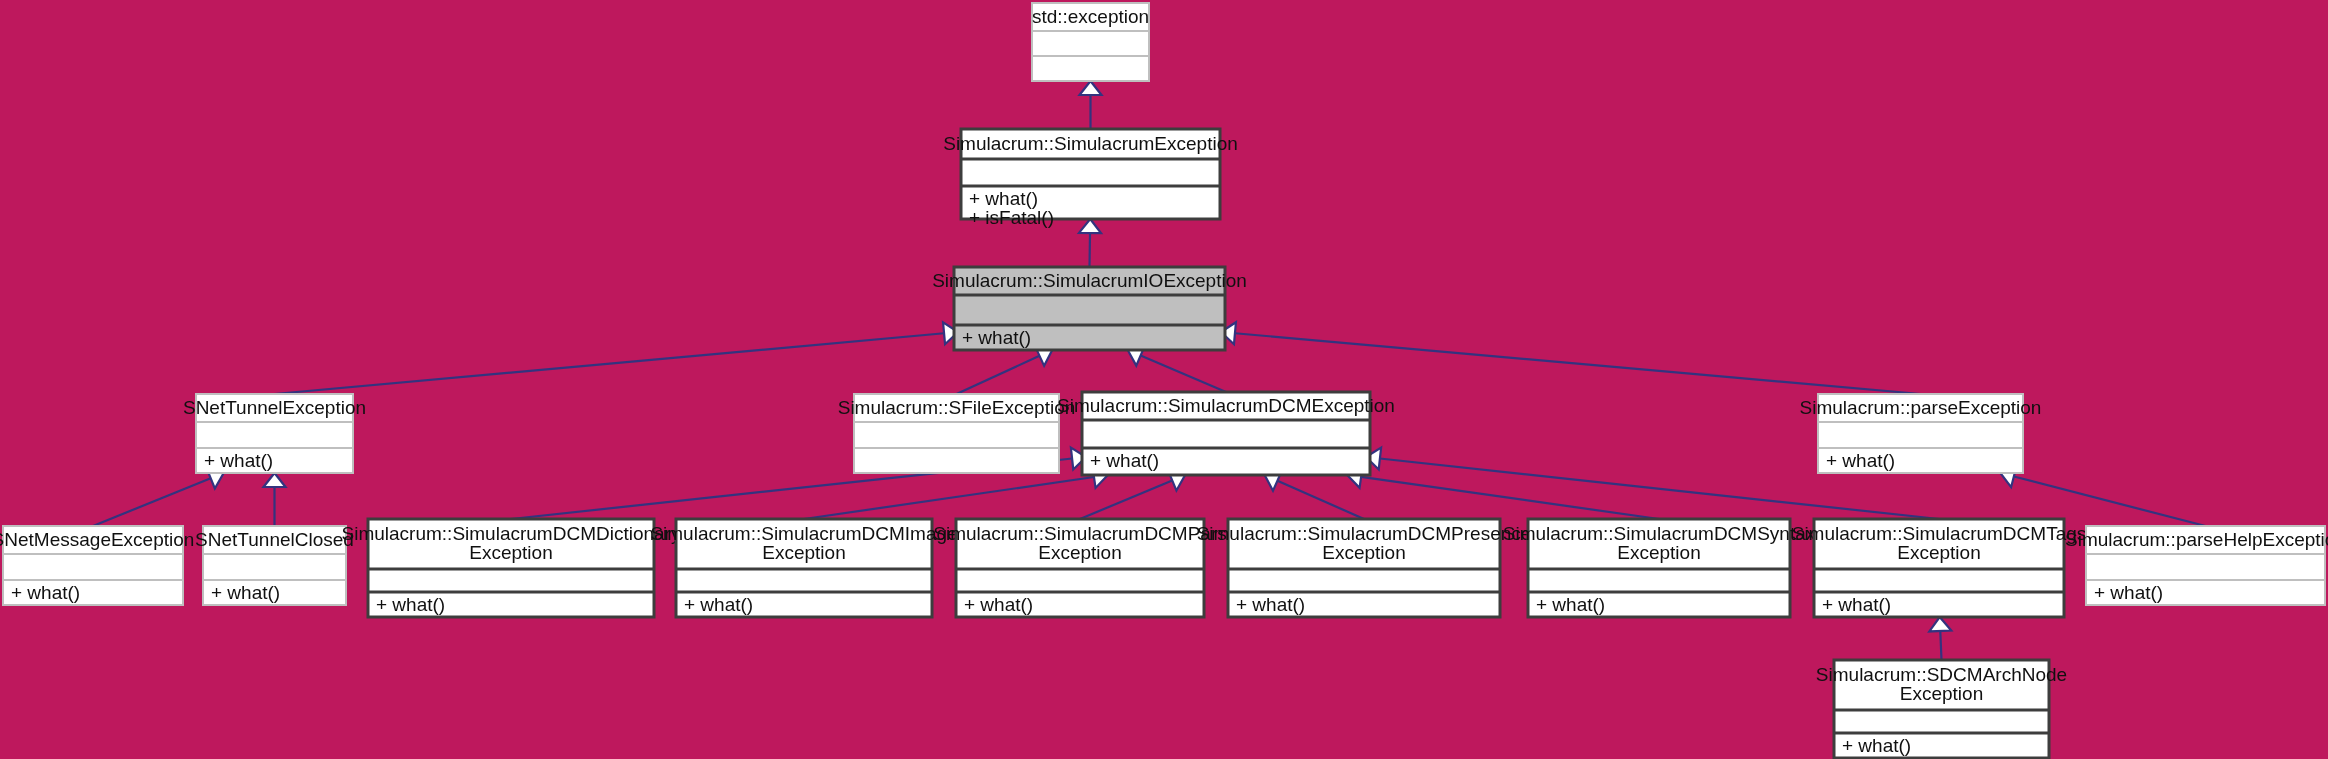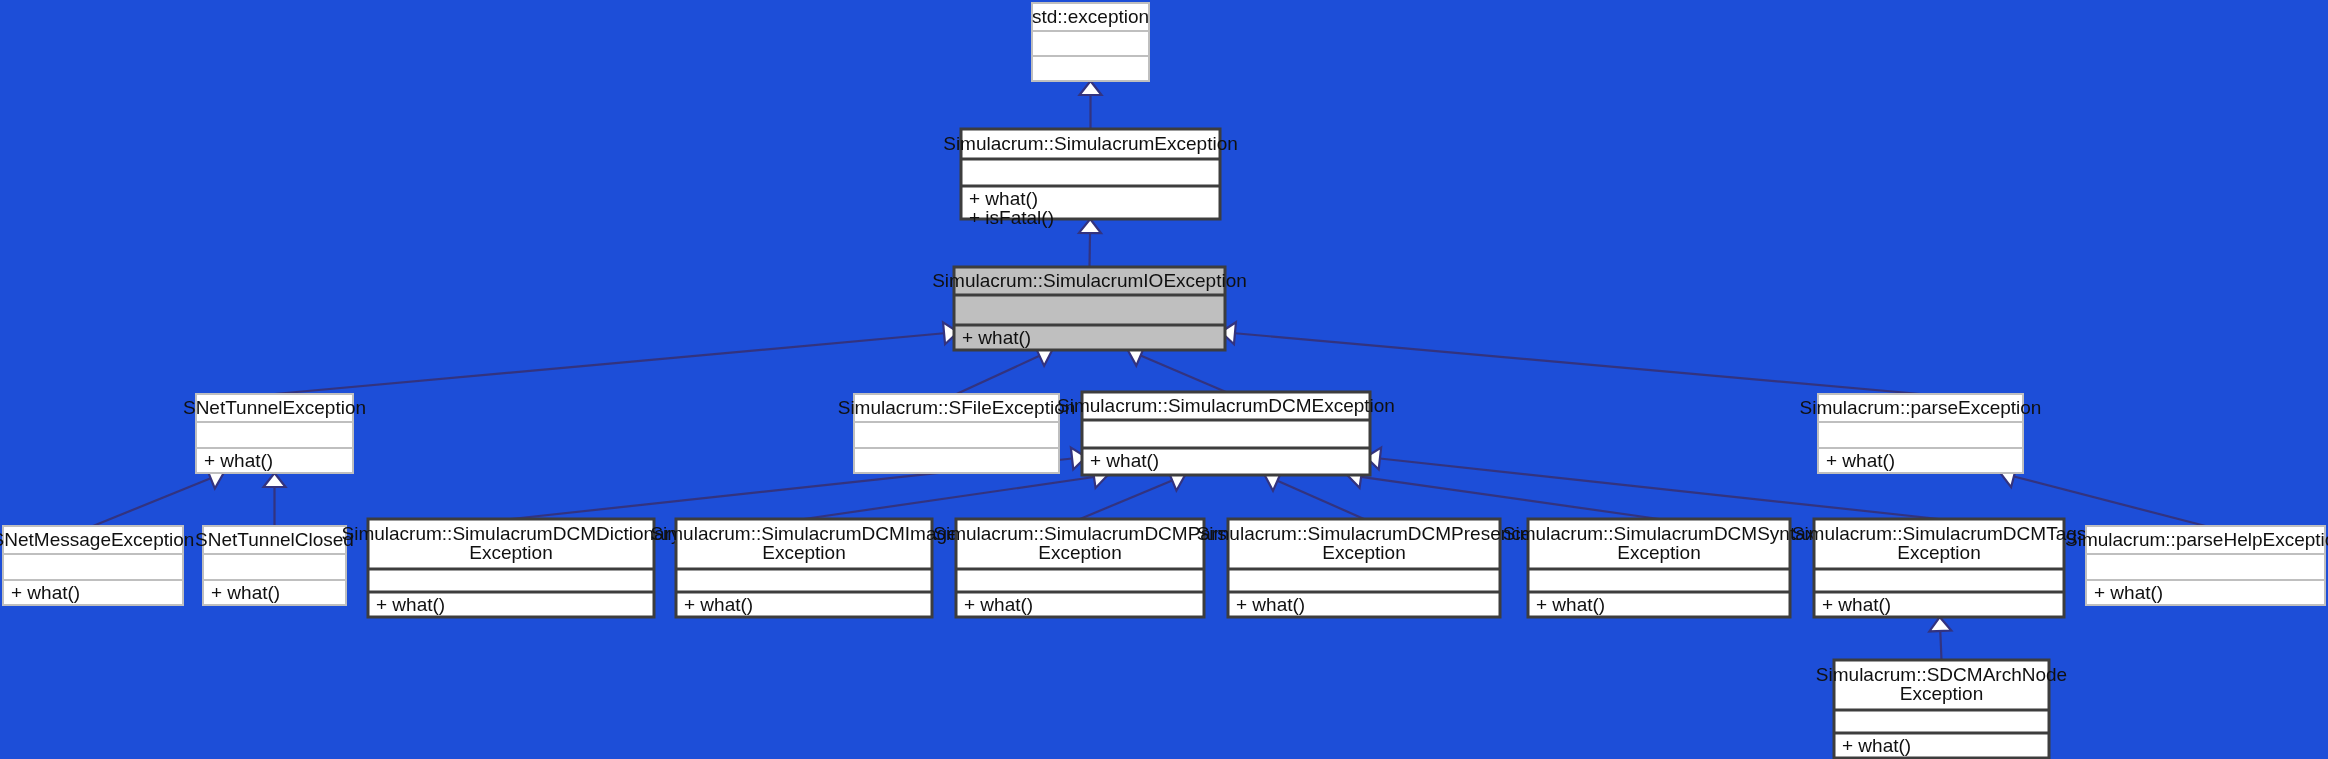--- a/index.html
+++ b/index.html
@@ -1,17 +1,17 @@
 <!DOCTYPE html>
 <html><head>
 <meta charset="utf-8">
 <style>
   html,body{margin:0;padding:0;background:#ffffff;}
   body{font-family:"Liberation Sans", sans-serif;}
-  #diagram-root{position:relative;width:2328px;height:759px;overflow:hidden;background:#1d4ed8;}
+  #diagram-root{position:relative;width:2328px;height:759px;overflow:hidden;background:#be185d;}
   svg#uml{position:absolute;left:0;top:0;width:2328px;height:759px;display:block;}
   .node-box{fill:#ffffff;}
   .node-box.plain{stroke:#bfbfbf;stroke-width:2;}
   .node-box.bold{stroke:#3d3d3d;stroke-width:3;}
   .node-box.highlight{fill:#bfbfbf;stroke:#3d3d3d;stroke-width:3;}
   .sep.plain{stroke:#bfbfbf;stroke-width:2;}
   .sep.bold{stroke:#3d3d3d;stroke-width:3;}
   .ttl{font-family:"Liberation Sans",sans-serif;font-size:19px;fill:#101010;text-anchor:middle;}
   .mem{font-family:"Liberation Sans",sans-serif;font-size:19px;fill:#101010;text-anchor:start;}
   .edge{stroke:#33337f;stroke-width:2.2;fill:none;}

